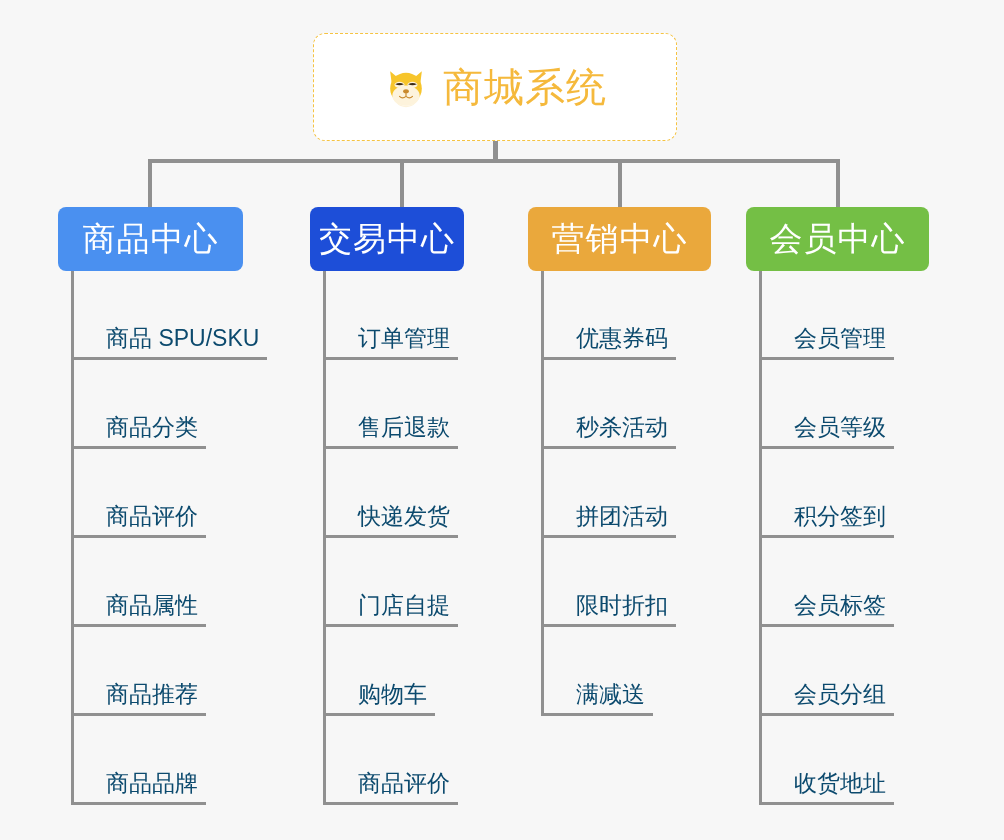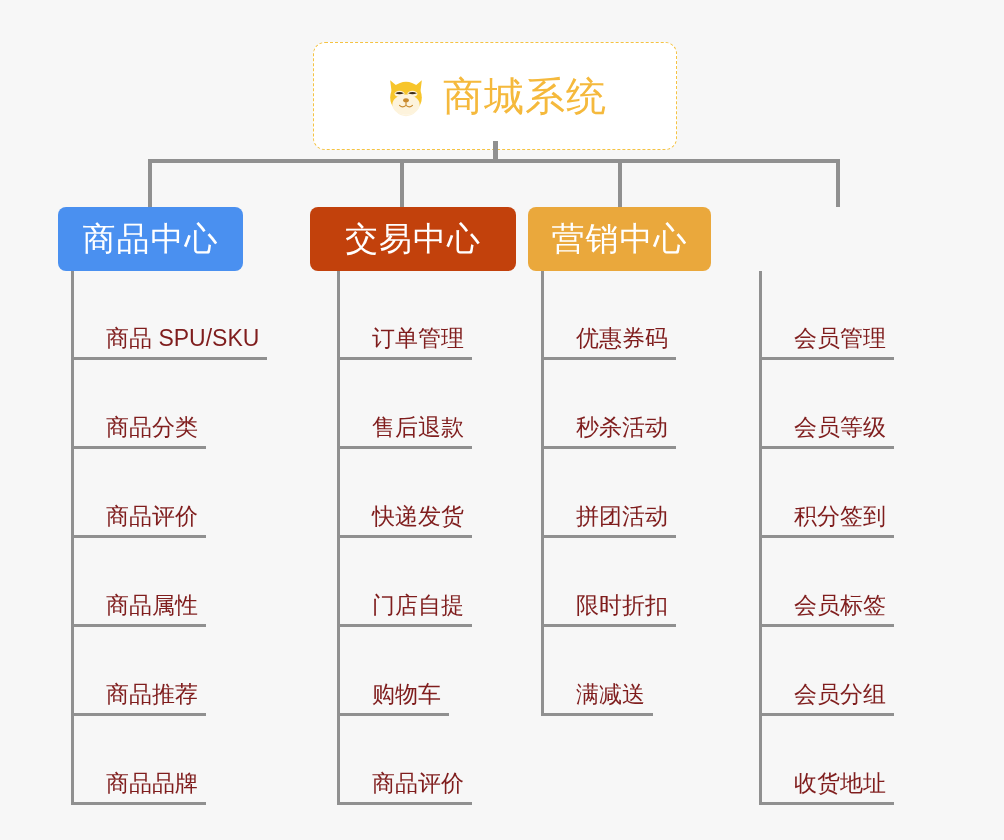--- a/index.html
+++ b/index.html
@@ -17,21 +17,21 @@
   #mindmap {
     position: relative;
     width: 1004px;
     height: 840px;
   }
 
   
   .root-node {
     position: absolute;
     left: 313px;
-    top: 42px;
+    top: 33px;
     width: 364px;
     height: 108px;
     background: #ffffff;
     border: 1px dashed #f5c342;
     border-radius: 12px;
     box-sizing: border-box;
     display: flex;
     align-items: center;
     justify-content: center;
     gap: 14px;
@@ -81,21 +81,21 @@
   }
   .leaf-item {
     height: 89px;
     position: relative;
     display: flex;
     align-items: flex-end;
     box-sizing: border-box;
   }
   .leaf-label {
     font-size: 23px;
-    color: #7f1d1d;
+    color: #0c4a6e;
     white-space: nowrap;
     padding: 0 8px 4px 32px;
     border-bottom: 3px solid #909090;
     line-height: 1.25;
     display: inline-block;
   }
 </style>
 </head>
 <body style="background: rgb(247, 247, 247);">
 
@@ -123,26 +123,29 @@
   <div class="conn conn-v" style="left: 493px; top: 141px; width: 5px; height: 22px; background: rgb(144, 144, 144);"></div>
   <div class="conn conn-h" style="left: 148px; top: 159px; width: 692px; height: 4px; background: rgb(144, 144, 144);"></div>
   <div class="conn conn-v" style="left: 148px; top: 159px; width: 4px; height: 48px; background: rgb(144, 144, 144);"></div>
   <div class="conn conn-v" style="left: 400px; top: 159px; width: 4px; height: 48px; background: rgb(144, 144, 144);"></div>
   <div class="conn conn-v" style="left: 618px; top: 159px; width: 4px; height: 48px; background: rgb(144, 144, 144);"></div>
   <div class="conn conn-v" style="left: 836px; top: 159px; width: 4px; height: 48px; background: rgb(144, 144, 144);"></div>
 
   <div class="cat-box" style="left: 58px; top: 207px; width: 185px; background: rgb(74, 144, 240);">
     <span>商品中心</span>
   </div>
-  <div class="cat-box" style="left: 310px; top: 207px; width: 206px; background: #c2410c;">
+  <div class="cat-box" style="left: 310px; top: 207px; width: 154px; background: #1d4ed8;">
     <span>交易中心</span>
   </div>
   <div class="cat-box" style="left: 528px; top: 207px; width: 183px; background: rgb(234, 168, 60);">
     <span>营销中心</span>
   </div>
+  <div class="cat-box" style="left: 746px; top: 207px; width: 183px; background: rgb(116, 191, 69);">
+    <span>会员中心</span>
+  </div>
 
   <div class="leaf-col" style="left: 71px; border-left-color: rgb(144, 144, 144);">
     <div class="leaf-item">
         <span class="leaf-label" style="border-bottom-color: rgb(144, 144, 144);">商品 SPU/SKU</span>
       </div>
     <div class="leaf-item">
         <span class="leaf-label" style="border-bottom-color: rgb(144, 144, 144);">商品分类</span>
       </div>
     <div class="leaf-item">
         <span class="leaf-label" style="border-bottom-color: rgb(144, 144, 144); margin-top: 32px;">商品评价</span>
@@ -151,21 +154,21 @@
         <span class="leaf-label" style="border-bottom-color: rgb(144, 144, 144);">商品属性</span>
       </div>
     <div class="leaf-item">
         <span class="leaf-label" style="border-bottom-color: rgb(144, 144, 144);">商品推荐</span>
       </div>
     <div class="leaf-item">
         <span class="leaf-label" style="border-bottom-color: rgb(144, 144, 144);">商品品牌</span>
       </div>
   </div>
 
-  <div class="leaf-col" style="left: 323px; border-left-color: rgb(144, 144, 144); margin-left: 14px;">
+  <div class="leaf-col" style="left: 323px; border-left-color: rgb(144, 144, 144);">
     <div class="leaf-item">
         <span class="leaf-label" style="border-bottom-color: rgb(144, 144, 144);">订单管理</span>
       </div>
     <div class="leaf-item">
         <span class="leaf-label" style="border-bottom-color: rgb(144, 144, 144);">售后退款</span>
       </div>
     <div class="leaf-item">
         <span class="leaf-label" style="border-bottom-color: rgb(144, 144, 144);">快递发货</span>
       </div>
     <div class="leaf-item">

